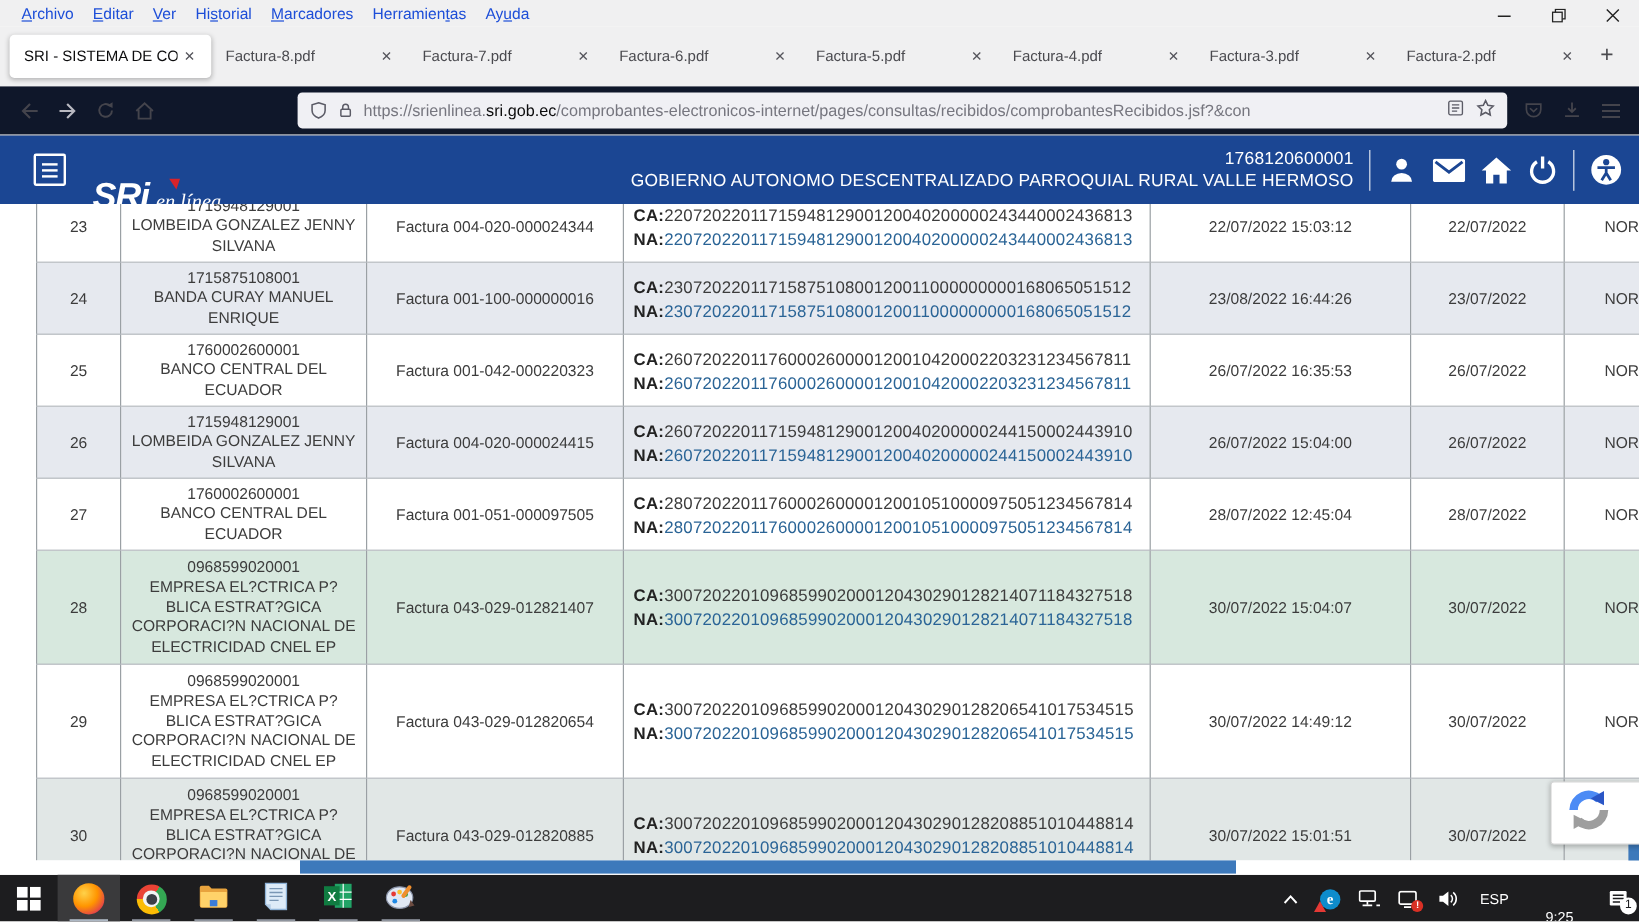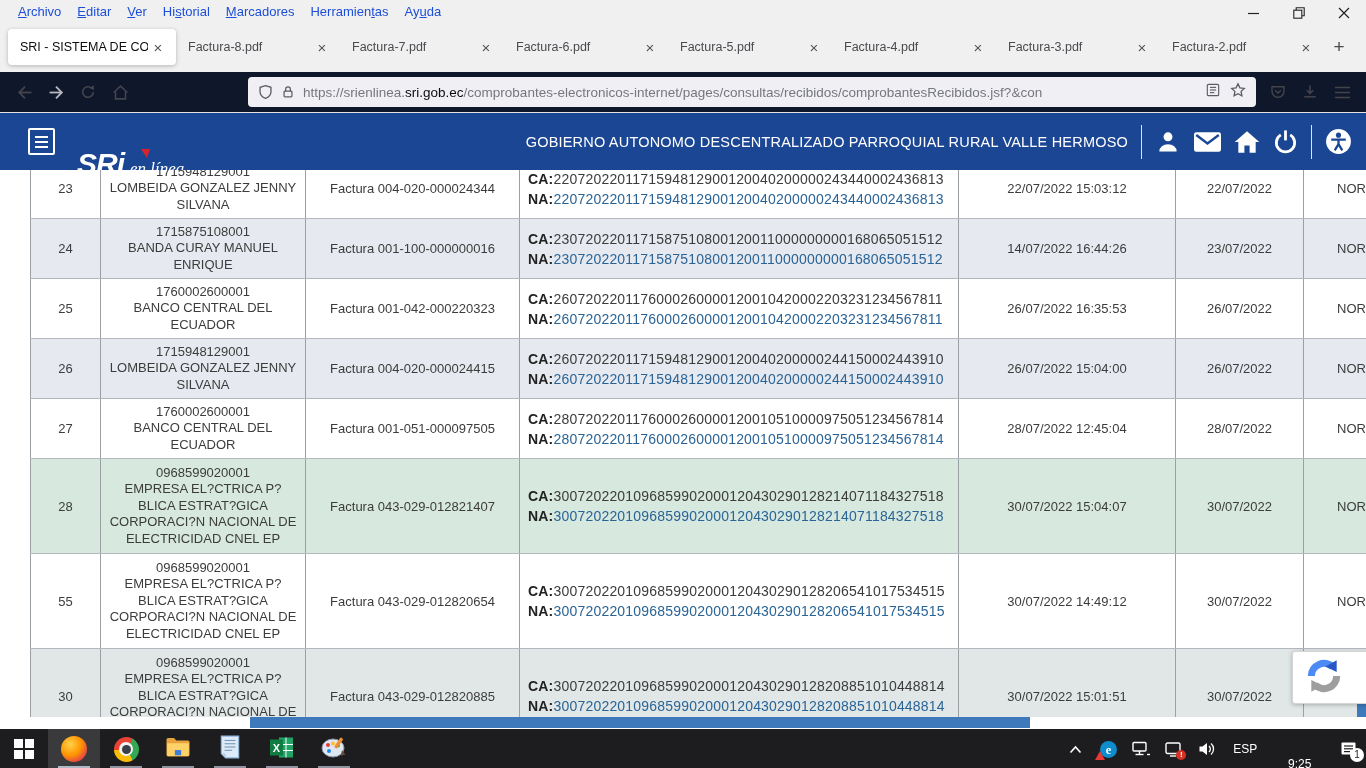--- a/index.html
+++ b/index.html
@@ -266,20 +266,21 @@
         <i></i>
         <i></i>
       </div>
     <div class="sri-logo">
       <span class="main">SRi</span>
       <span class="tri"></span>
       <span class="sub">en línea</span>
     </div>
     <div class="hdr-right">
       <div class="hdr-id">
+        <div>1768120600001</div>
         <div>GOBIERNO AUTONOMO DESCENTRALIZADO PARROQUIAL RURAL VALLE HERMOSO</div>
       </div>
       <div class="hdr-sep"></div>
       <div class="hdr-icon">
         <svg width="26" height="26" viewBox="0 0 18 18" fill="#fff">
           <circle cx="9" cy="5.4" r="3.1"></circle>
             <path d="M3 15.5 a6 5 0 0 1 12 0 Z"></path>
         </svg>
       </div>
       <div class="hdr-icon">
@@ -341,21 +342,21 @@
             <td class="c-num">24</td>
             <td class="c-issuer">
               <div>1715875108001</div>
               <div>BANDA CURAY MANUEL ENRIQUE</div>
             </td>
             <td class="c-doc">Factura 001-100-000000016</td>
             <td class="c-keys">
               <div><b>CA:</b><span>2307202201171587510800120011000000000168065051512</span></div>
               <div><b>NA:</b><a class="na-link">2307202201171587510800120011000000000168065051512</a></div>
             </td>
-            <td class="c-auth">14/07/2022 16:44:26</td>
+            <td class="c-auth">23/08/2022 16:44:26</td>
             <td class="c-issued">23/07/2022</td>
             <td class="c-status">NOR</td>
           </tr>
           <tr class="row bg-white h60">
             <td class="c-num">25</td>
             <td class="c-issuer">
               <div>1760002600001</div>
               <div>BANCO CENTRAL DEL ECUADOR</div>
             </td>
             <td class="c-doc">Factura 001-042-000220323</td>
@@ -406,21 +407,21 @@
             <td class="c-doc">Factura 043-029-012821407</td>
             <td class="c-keys">
               <div><b>CA:</b><span>3007202201096859902000120430290128214071184327518</span></div>
               <div><b>NA:</b><a class="na-link">3007202201096859902000120430290128214071184327518</a></div>
             </td>
             <td class="c-auth">30/07/2022 15:04:07</td>
             <td class="c-issued">30/07/2022</td>
             <td class="c-status">NOR</td>
           </tr>
           <tr class="row bg-white h95">
-            <td class="c-num">55</td>
+            <td class="c-num">29</td>
             <td class="c-issuer">
               <div>0968599020001</div>
               <div>EMPRESA EL?CTRICA P?BLICA ESTRAT?GICA CORPORACI?N NACIONAL DE ELECTRICIDAD CNEL EP</div>
             </td>
             <td class="c-doc">Factura 043-029-012820654</td>
             <td class="c-keys">
               <div><b>CA:</b><span>3007202201096859902000120430290128206541017534515</span></div>
               <div><b>NA:</b><a class="na-link">3007202201096859902000120430290128206541017534515</a></div>
             </td>
             <td class="c-auth">30/07/2022 14:49:12</td>

